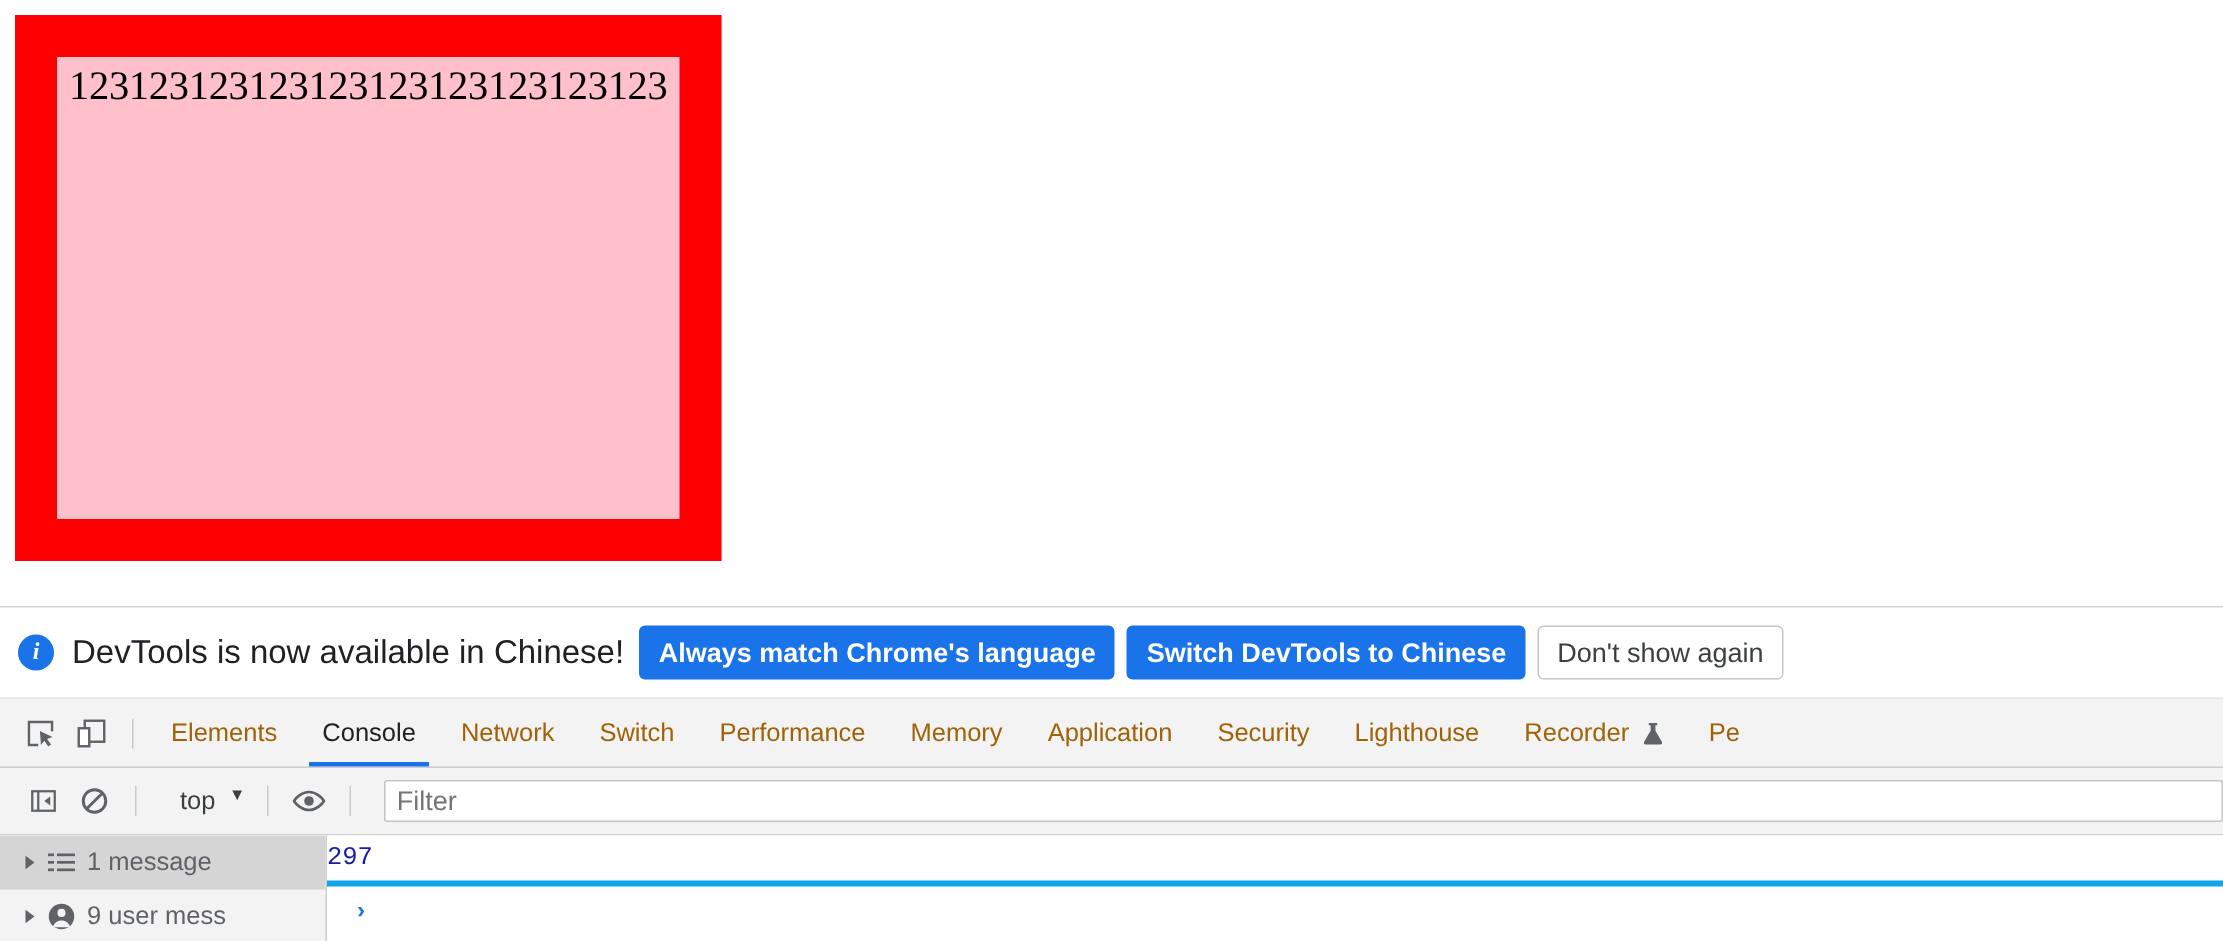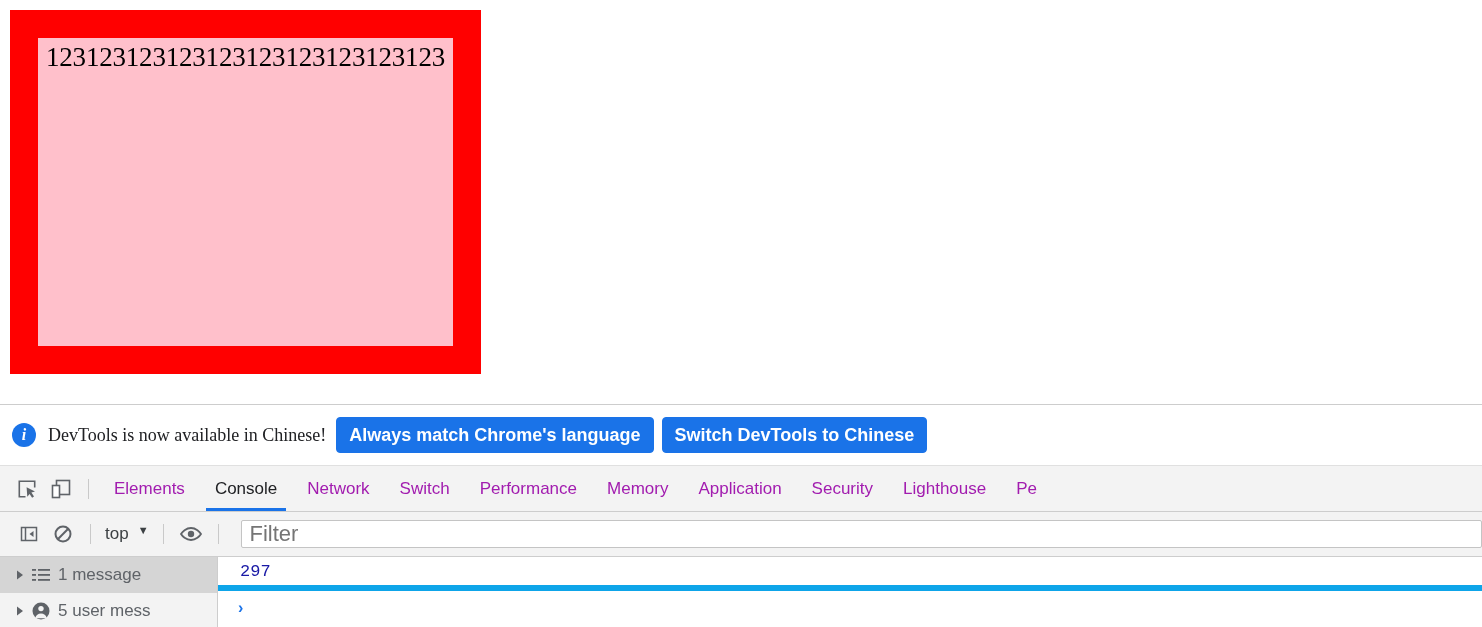--- a/index.html
+++ b/index.html
@@ -83,24 +83,23 @@
     font-style: italic;
     font-weight: bold;
     display: flex;
     align-items: center;
     justify-content: center;
     flex: none;
   }
   #infobar-text {
     margin-left: 12px;
     margin-right: 10px;
-    font-size: 18px;
+    font-size: 22px;
     color: #202124;
     white-space: nowrap;
-    font-family: Liberation Serif, serif;
   }
   .infobar-btn {
     height: 36px;
     padding: 0 12px;
     border-radius: 4px;
     font-size: 18px;
     font-family: "Liberation Sans", sans-serif;
     display: flex;
     align-items: center;
     white-space: nowrap;
@@ -147,21 +146,21 @@
     background: #c9c9c9;
     margin: 0 10px;
     flex: none;
   }
   .tab {
     height: 45px;
     padding: 0 15px;
     display: flex;
     align-items: center;
     font-size: 17px;
-    color: #a21caf;
+    color: #a16207;
     white-space: nowrap;
     cursor: pointer;
     box-sizing: border-box;
     position: relative;
     flex: none;
   }
   .tab.active {
     color: #202124;
   }
   .tab.active::after {
@@ -190,35 +189,36 @@
     padding-left: 12px;
     box-sizing: border-box;
   }
   #context-select {
     display: flex;
     font-size: 17px;
     color: #3c4043;
     cursor: pointer;
     padding: 0 4px;
     white-space: nowrap;
+    margin-left: 15px;
   }
   #context-select .caret {
     margin-left: 9px;
     font-size: 11px;
     color: #3c4043;
   }
   #filter-input {
     flex: 1;
     height: 28px;
     margin-left: 12px;
     margin-right: 0;
     border: 1px solid #c4c4c4;
     border-radius: 2px;
     background: #ffffff;
-    font-size: 22px;
+    font-size: 18px;
     font-family: "Liberation Sans", sans-serif;
     color: #3c4043;
     padding: 0 8px;
     box-sizing: border-box;
     outline: none;
   }
   #filter-input::placeholder { color: #757575; opacity: 1; }
 
   
   #console-body {
@@ -267,22 +267,21 @@
   #console-output {
     flex: 1;
     position: relative;
     background: #ffffff;
     overflow: hidden;
   }
   .console-msg {
     height: 34px;
     display: flex;
     align-items: center;
-    padding-left: 22px;
-    border-bottom: 6px solid #0ea5e9;
+    border-bottom: 4px solid #0ea5e9;
     box-sizing: border-box;
   }
   .console-msg .value {
     font-family: "Liberation Mono", monospace;
     font-size: 17px;
     color: #1a1aa6;
   }
   .console-prompt {
     height: 34px;
     display: flex;
@@ -306,20 +305,21 @@
   </div>
 </div>
 
 <div id="devtools">
 
   <div id="infobar">
     <div class="info-icon">i</div>
     <div id="infobar-text">DevTools is now available in Chinese!</div>
     <div class="infobar-btn primary">Always match Chrome's language</div>
     <div class="infobar-btn primary">Switch DevTools to Chinese</div>
+    <div class="infobar-btn secondary">Don't show again</div>
   </div>
 
   <div id="tabstrip">
     <div class="tool-icon-btn">
       <svg width="22" height="22" viewBox="0 0 22 22" aria-hidden="true">
         <path d="M2.5 2.5h17v7h-1.6V4.1H4.1v13.8h5.4v1.6h-7z" fill="#5f6368"></path>
         <path d="M10.6 9.3l8.4 4.1-3.6 1.2 2.6 3.8-1.9 1.3-2.5-3.8-2.3 2.8z" fill="#5f6368"></path>
       </svg>
     </div>
     <div class="tool-icon-btn">
@@ -332,20 +332,28 @@
 
     <div class="tab">Elements</div>
     <div class="tab active">Console</div>
     <div class="tab">Network</div>
     <div class="tab">Switch</div>
     <div class="tab">Performance</div>
     <div class="tab">Memory</div>
     <div class="tab">Application</div>
     <div class="tab">Security</div>
     <div class="tab">Lighthouse</div>
+    <div class="tab">
+      <span>Recorder</span>
+      <span class="exp-flask">
+        <svg width="14" height="16" viewBox="0 0 14 16" aria-hidden="true">
+          <path d="M4.2 1h5.6v1.5H8.6v3.6l4.3 7.4c.5.9-.1 1.9-1.1 1.9H2.2c-1 0-1.6-1-1.1-1.9l4.3-7.4V2.5H4.2z" fill="#5f6368"></path>
+        </svg>
+      </span>
+    </div>
     <div class="tab">Pe</div>
   </div>
 
   <div id="console-toolbar">
     <div class="tool-icon-btn">
       <svg width="20" height="20" viewBox="0 0 20 20" aria-hidden="true">
         <rect x="2.5" y="3.5" width="15" height="13" fill="none" stroke="#5f6368" stroke-width="1.5"></rect>
         <line x1="6.5" y1="3.5" x2="6.5" y2="16.5" stroke="#5f6368" stroke-width="1.5"></line>
         <path d="M14.5 7l-4 3 4 3z" fill="#5f6368"></path>
       </svg>
@@ -401,21 +409,21 @@
             <path d="M2 1.5l6 4.5-6 4.5z" fill="#5f6368"></path>
           </svg>
         </span>
         <span class="side-icon">
           <svg width="18" height="18" viewBox="0 0 18 18" aria-hidden="true">
             <circle cx="9" cy="9" r="8.5" fill="#5f6368"></circle>
             <circle cx="9" cy="6.6" r="2.7" fill="#f3f3f3"></circle>
             <path d="M3.3 16.2c.6-3 2.9-4.6 5.7-4.6s5.1 1.6 5.7 4.6z" fill="#f3f3f3"></path>
           </svg>
         </span>
-        <span class="side-label">5 user mess</span>
+        <span class="side-label">9 user mess</span>
       </div>
     </div>
 
     <div id="console-output">
       <div class="console-msg">
         <span class="value">297</span>
       </div>
       <div class="console-prompt">
         <span class="chev">›</span>
       </div>

